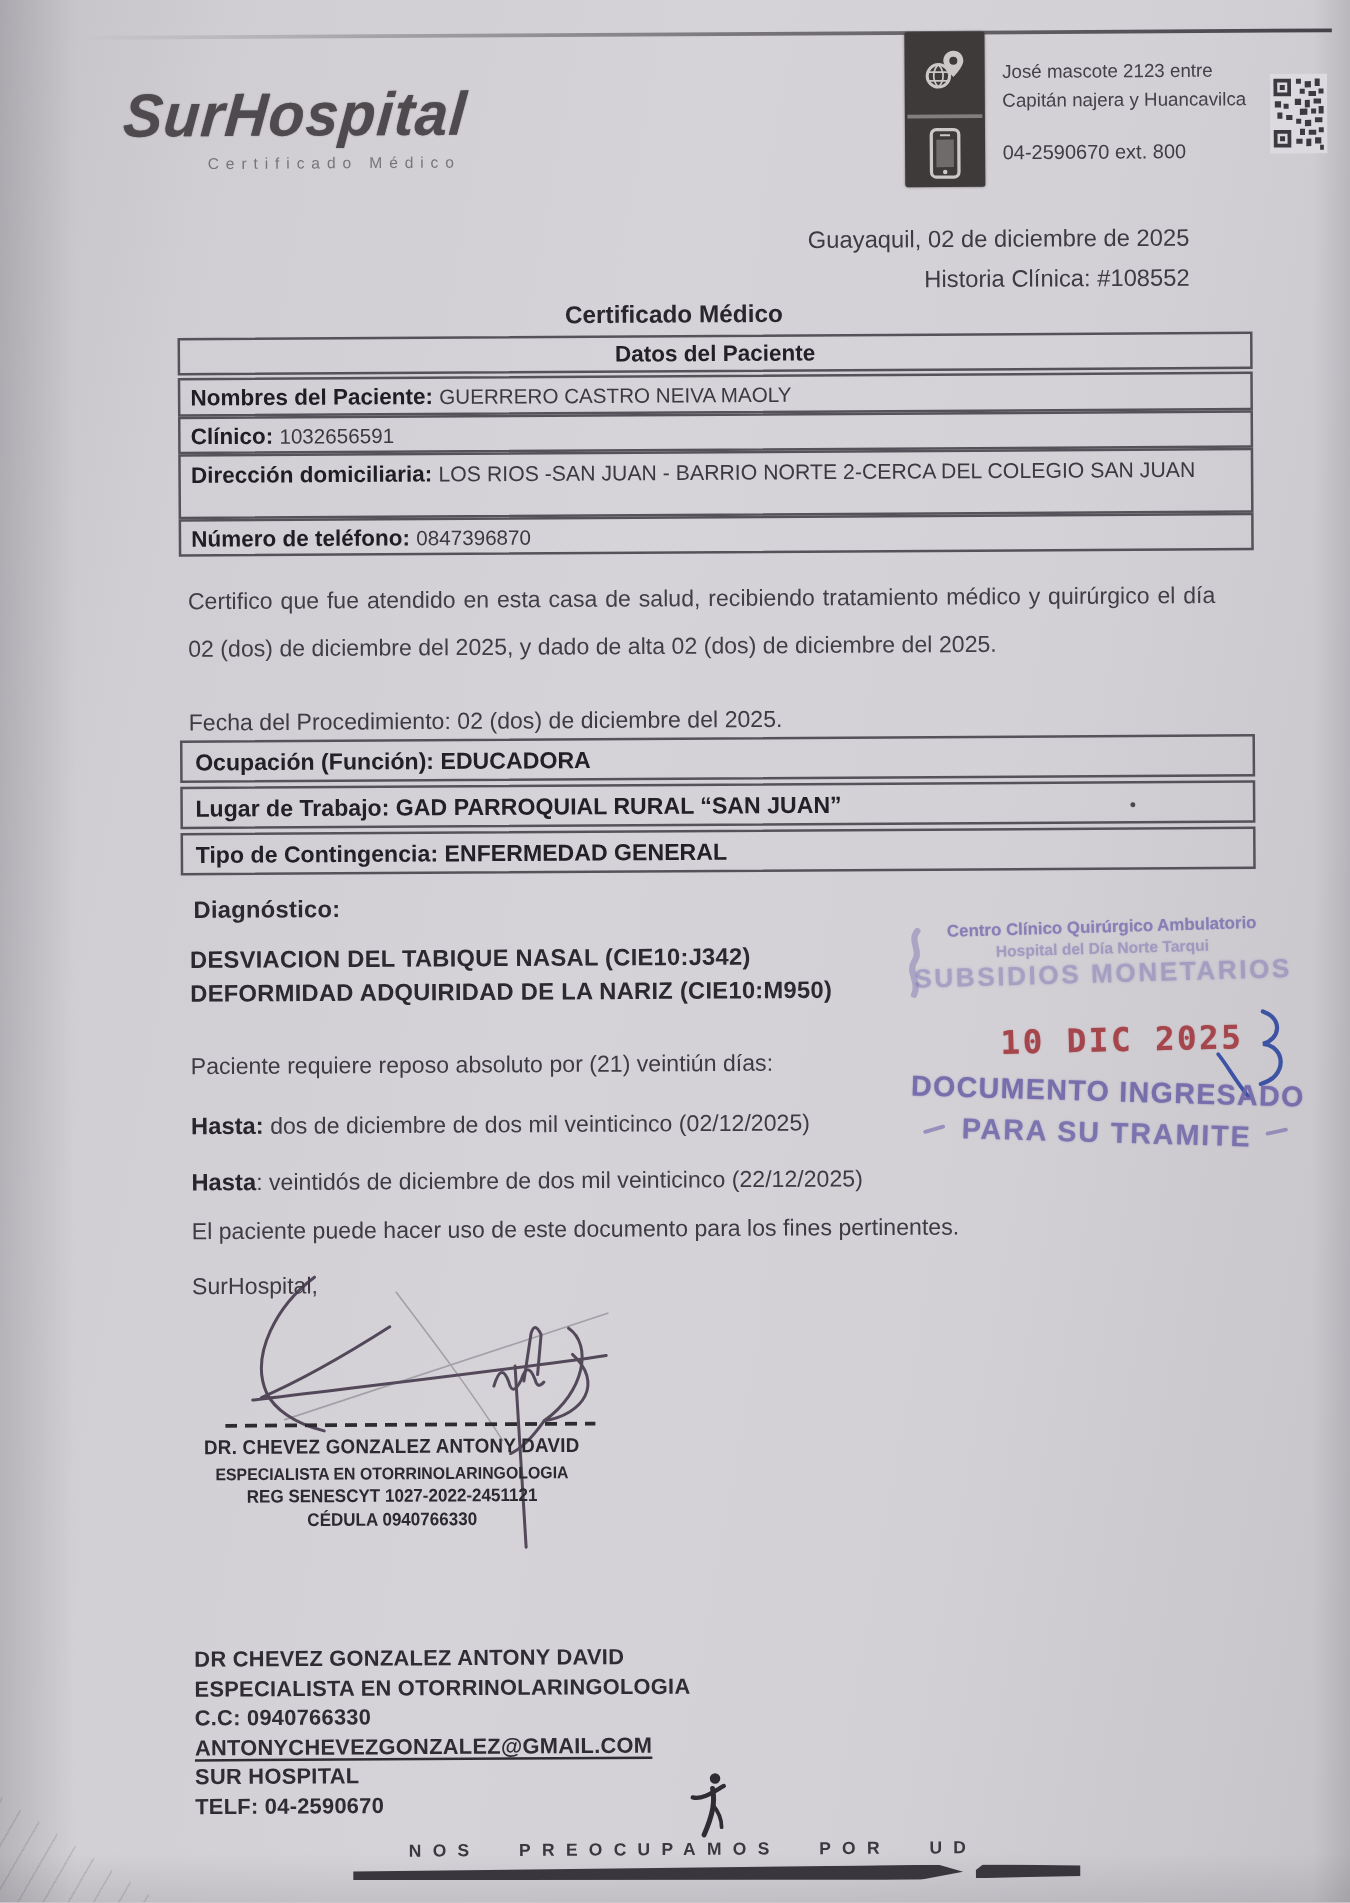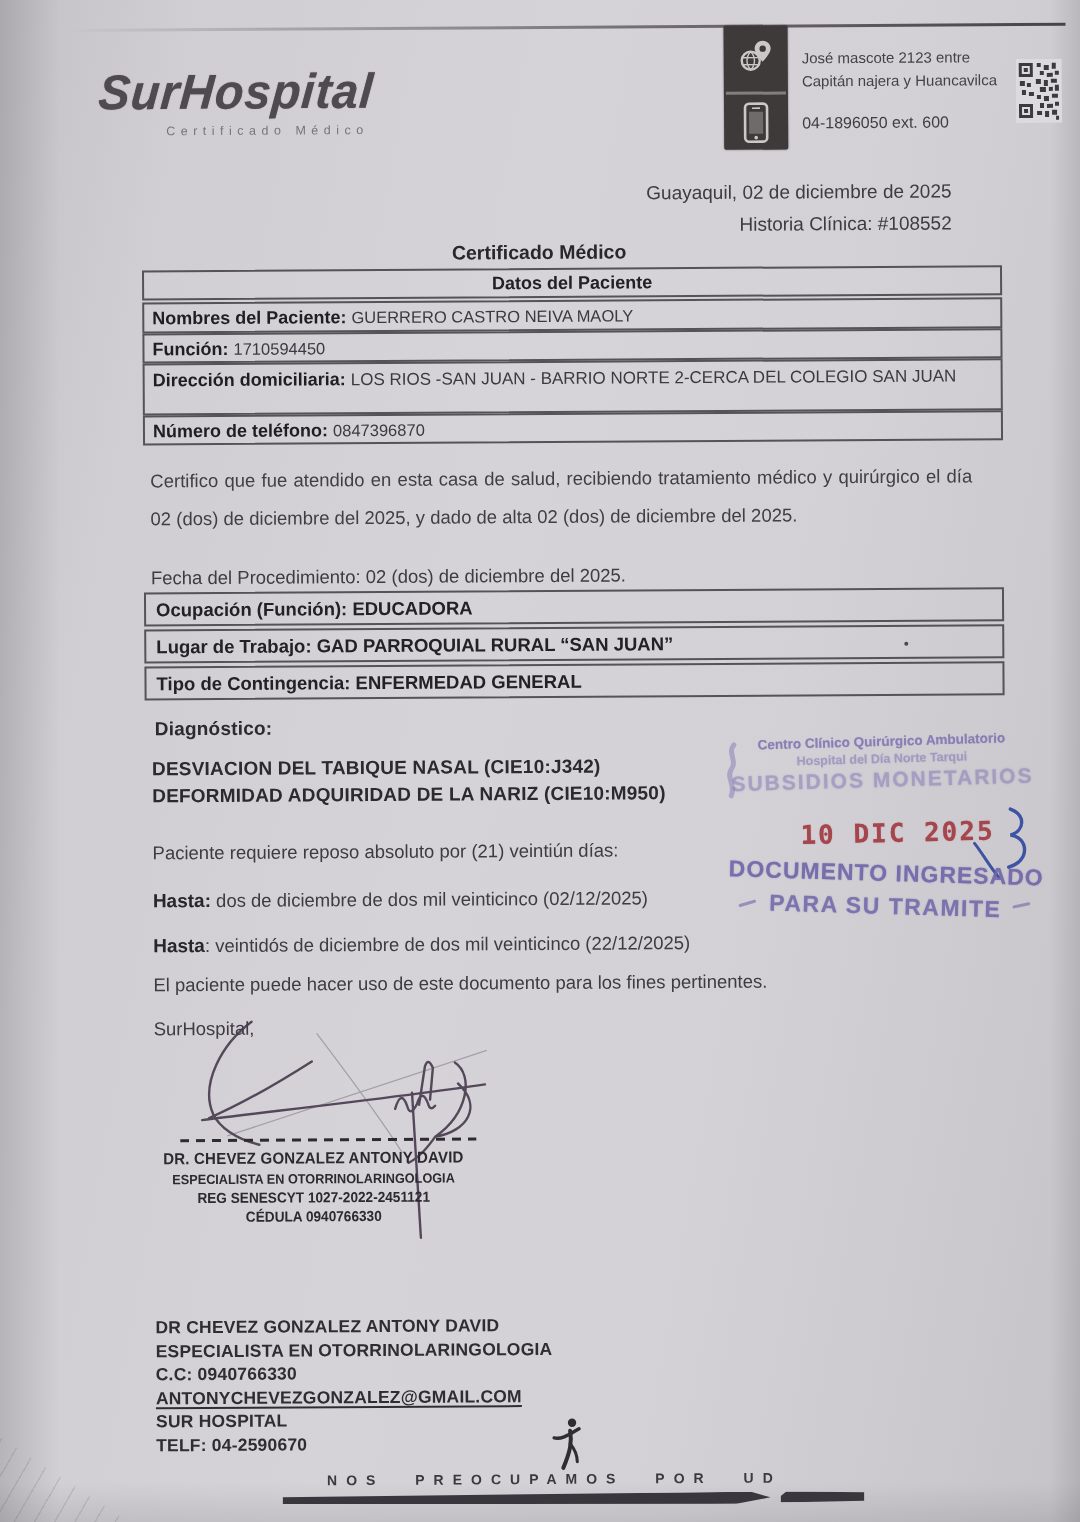--- a/index.html
+++ b/index.html
@@ -125,21 +125,21 @@
         <line x1="11" y1="6.5" x2="19" y2="6.5" stroke="#cbc8c7" stroke-width="1.6"></line>
         <rect x="8" y="10" width="14" height="22" fill="#cbc8c7" opacity=".35"></rect>
         <circle cx="15" cy="36" r="1.8" fill="#cbc8c7"></circle>
       </svg>
     </div>
 
     <div class="abs hdr-addr">
       <div>José mascote 2123 entre</div>
       <div>Capitán najera y Huancavilca</div>
     </div>
-    <div class="abs hdr-phone">04-1896050 ext. 600</div>
+    <div class="abs hdr-phone">04-2590670 ext. 800</div>
 
     <svg class="abs qr" width="46" height="64" viewBox="0 0 46 64">
       <rect x="0" y="0" width="46" height="64" fill="#dcdade"></rect>
       <g fill="#3c3a40">
         <rect x="3" y="4" width="14" height="14"></rect>
           <rect x="6" y="7" width="8" height="8" fill="#dcdade"></rect>
           <rect x="8" y="9" width="4" height="4"></rect>
         <rect x="3" y="45" width="14" height="14"></rect>
           <rect x="6" y="48" width="8" height="8" fill="#dcdade"></rect>
           <rect x="8" y="50" width="4" height="4"></rect>
@@ -177,22 +177,22 @@
     <div class="abs doc-title">Certificado Médico</div>
 
     <div class="trow" style="top:268px;height:30px;">
       <div class="thead">Datos del Paciente</div>
     </div>
     <div class="trow" style="top:300px;height:31px;">
       <div class="cell"><span class="lbl">Nombres del Paciente:</span>
         <span class="val">GUERRERO CASTRO NEIVA MAOLY</span></div>
     </div>
     <div class="trow" style="top:331px;height:30px;">
-      <div class="cell"><span class="lbl">Función:</span>
-        <span class="val">1710594450</span></div>
+      <div class="cell"><span class="lbl">Clínico:</span>
+        <span class="val">1032656591</span></div>
     </div>
     <div class="trow" style="top:361px;height:52px;">
       <div class="cell" style="line-height:24px;"><span class="lbl">Dirección domiciliaria:</span>
         <span class="val" style="font-size:17px;">LOS RIOS -SAN JUAN - BARRIO NORTE 2-CERCA DEL COLEGIO SAN JUAN</span></div>
     </div>
     <div class="trow" style="top:413px;height:30px;">
       <div class="cell"><span class="lbl">Número de teléfono:</span>
         <span class="val">0847396870</span></div>
     </div>
 

